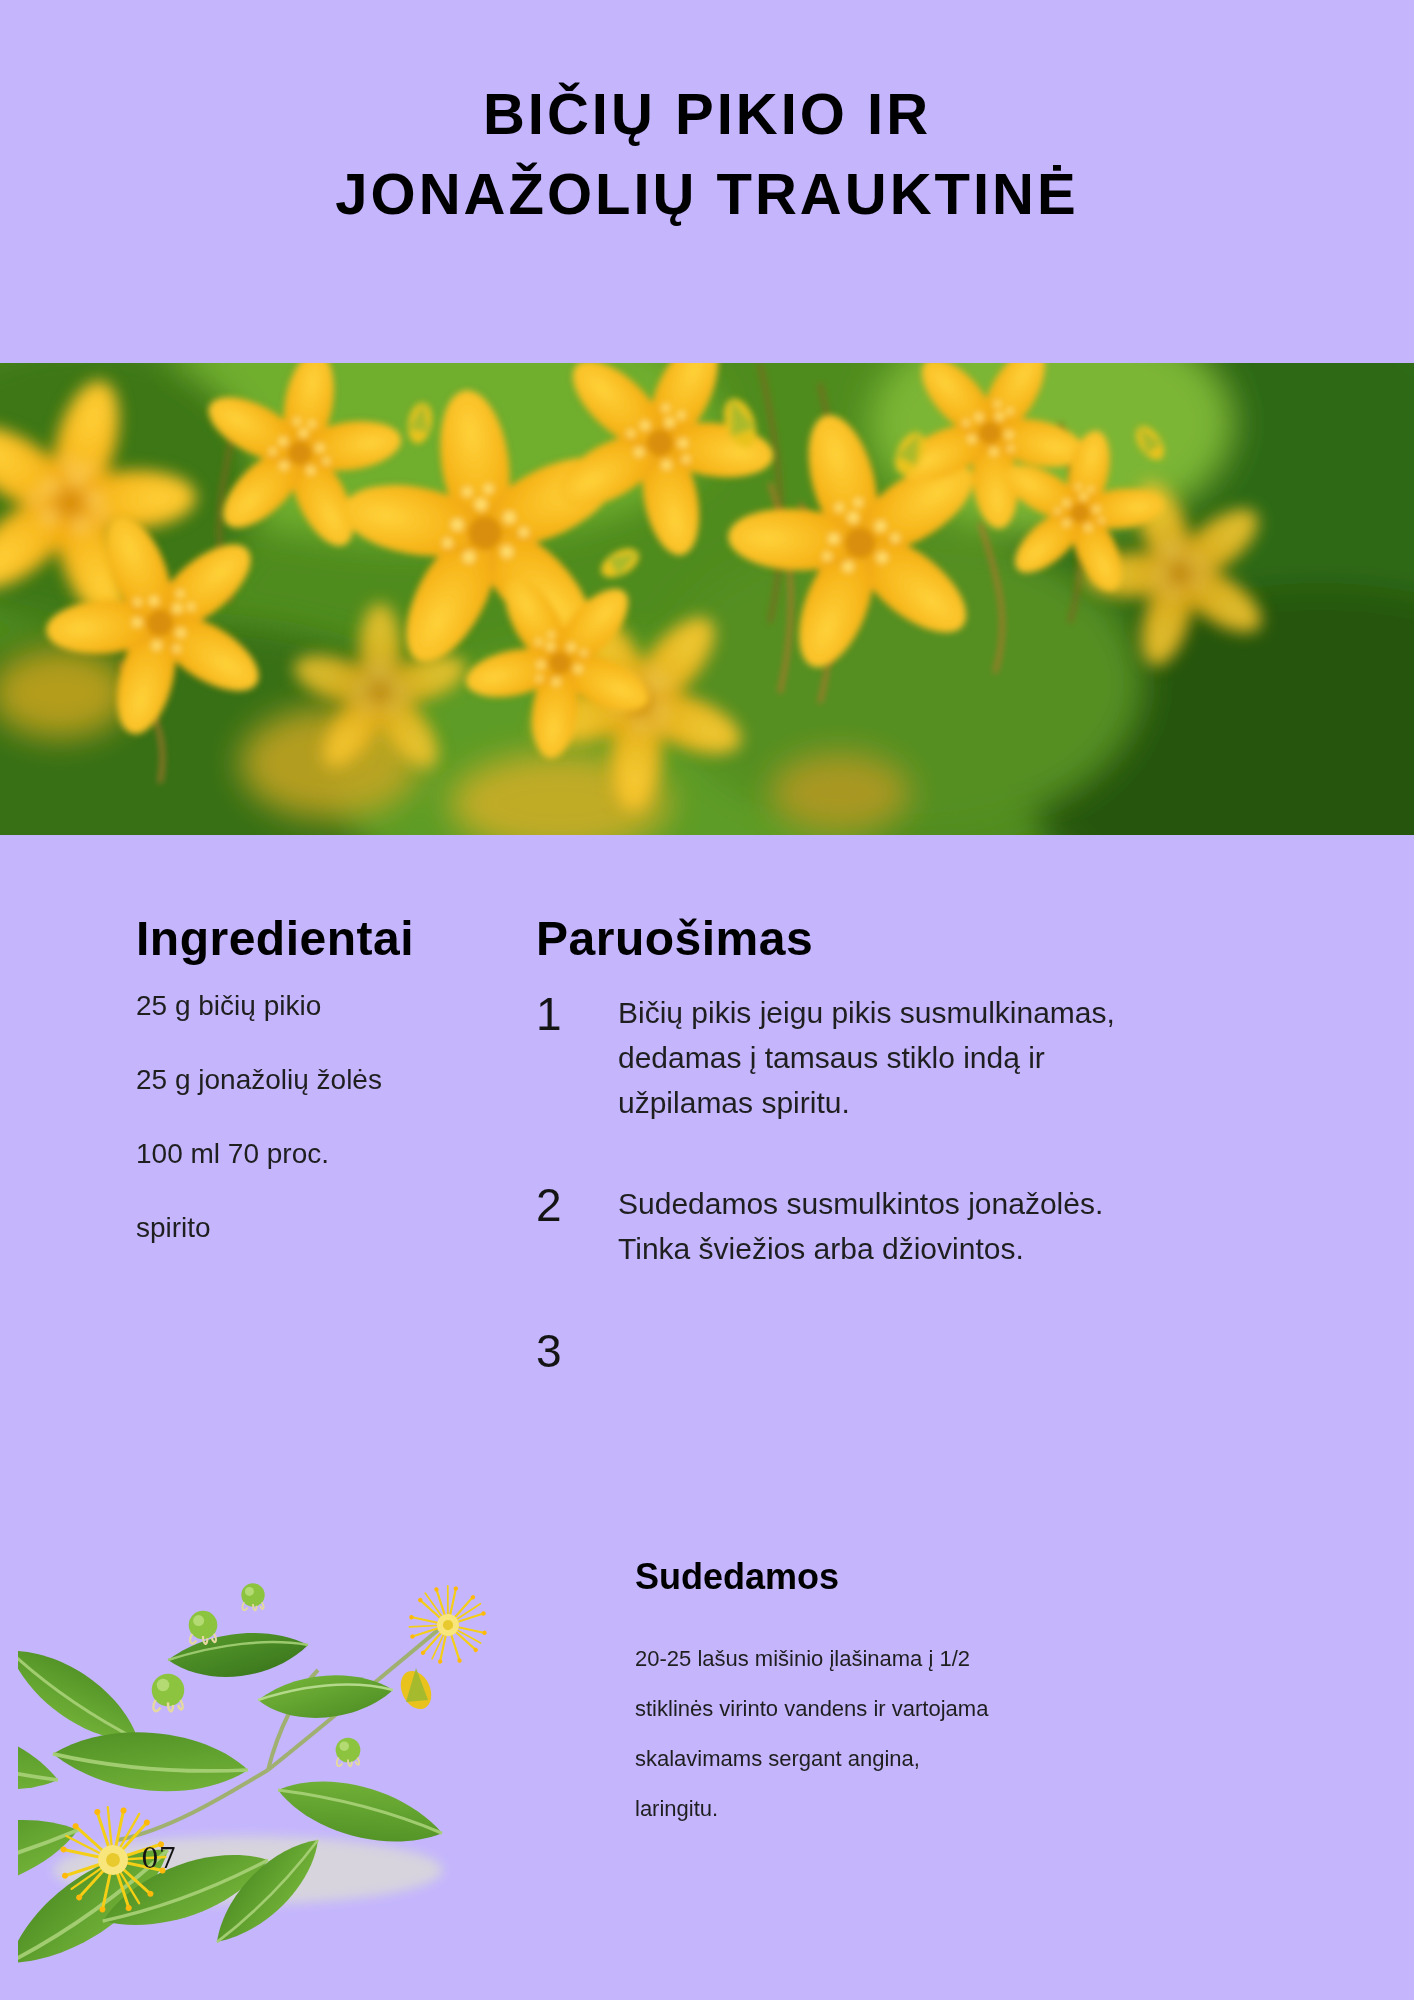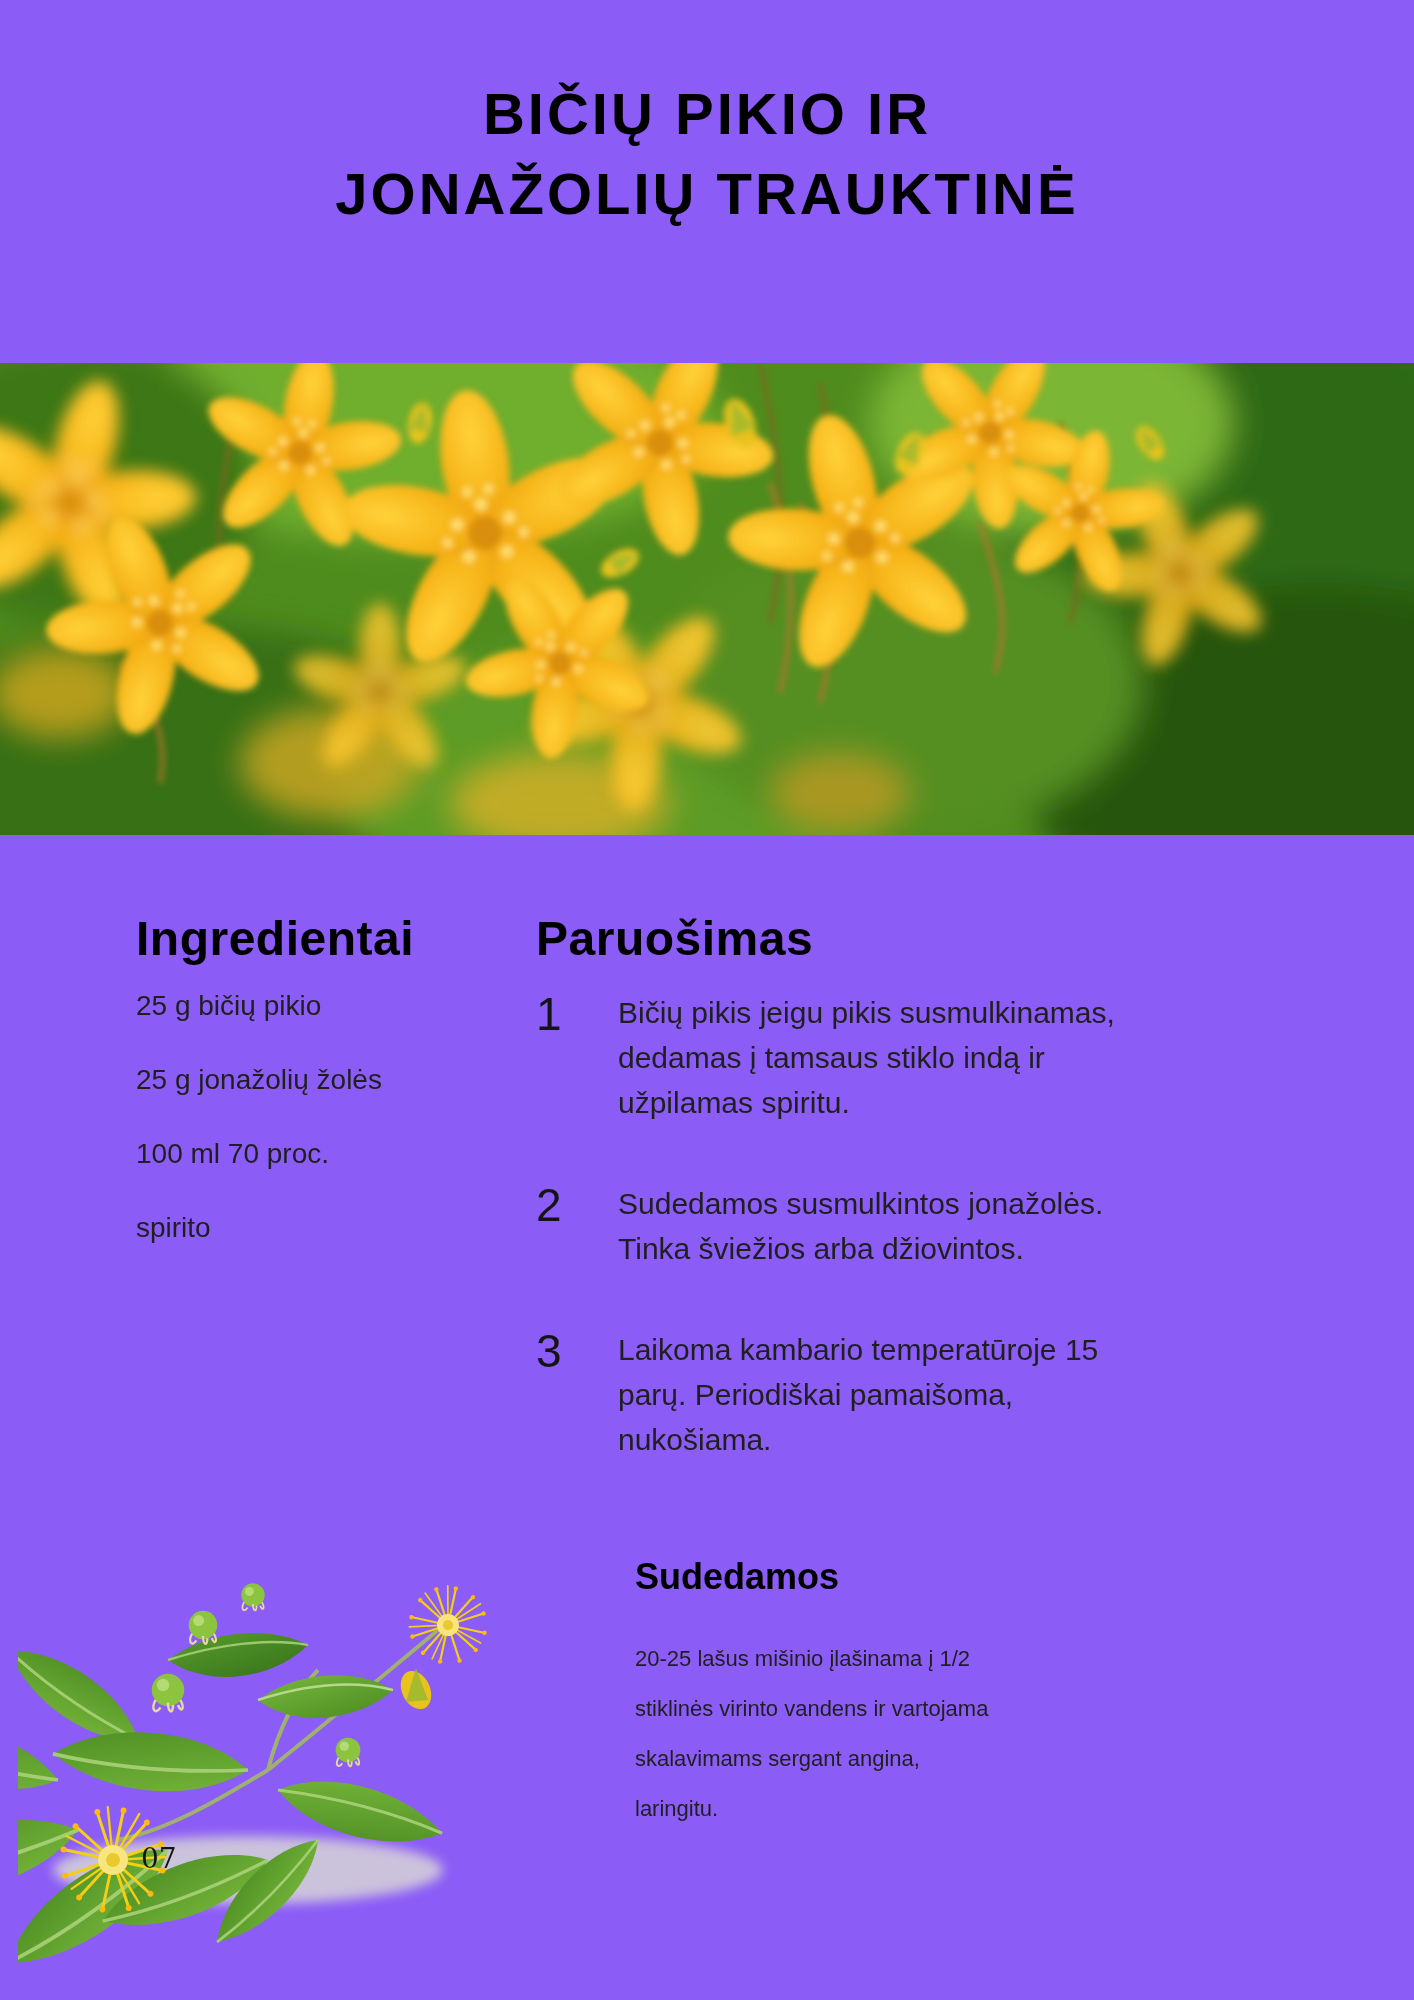--- a/index.html
+++ b/index.html
@@ -1,20 +1,20 @@
 <!DOCTYPE html>
 <html><head>
 <meta charset="utf-8">
 <style>
   html,body { margin:0; padding:0; background:#ffffff; }
   .page {
     position:relative;
     width:1414px;
     height:2000px;
-    background:#8b5cf6;
+    background:#c4b5fd;
     font-family:"Liberation Sans", sans-serif;
     overflow:hidden;
   }
 
   
   .title {
     position:absolute;
     top:74px; left:0;
     width:100%;
     text-align:center;
@@ -240,23 +240,20 @@
 dedamas į tamsaus stiklo indą ir
 užpilamas spiritu.</div>
       </div>
       <div class="step">
         <div class="step-number">2</div>
         <div class="step-text">Sudedamos susmulkintos jonažolės.
 Tinka šviežios arba džiovintos.</div>
       </div>
       <div class="step">
         <div class="step-number">3</div>
-        <div class="step-text">Laikoma kambario temperatūroje 15
-parų. Periodiškai pamaišoma,
-nukošiama.</div>
       </div>
     </div>
   </div>
 
   <div class="usage">
     <h2 class="usage-heading">Sudedamos</h2>
     <div class="usage-text">20-25 lašus mišinio įlašinama į 1/2
 stiklinės virinto vandens ir vartojama
 skalavimams sergant angina,
 laringitu.</div>

